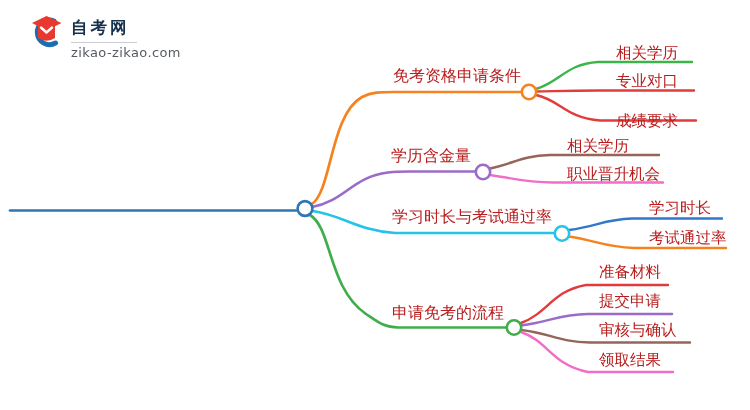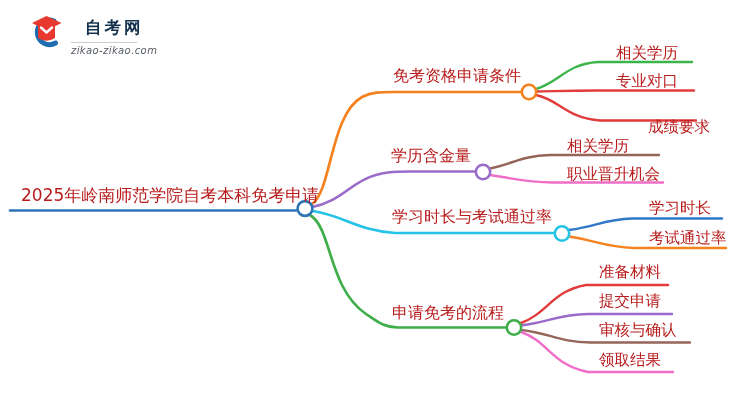--- a/index.html
+++ b/index.html
@@ -12,23 +12,23 @@
   .ln-child{fill:none;stroke-width:2.4;stroke-linecap:round;}
   circle.node{fill:#ffffff;stroke-width:2.6;}
   .lbl{position:absolute;white-space:nowrap;color:#b91c1c;line-height:1.15;}
   .lbl-root{font-size:17px;}
   .lbl-branch{font-size:16px;}
   .lbl-child{font-size:15.5px;}
   
   .logo{position:absolute;left:29px;top:13px;display:flex;align-items:flex-start;}
   .logo-icon{width:35px;height:40px;}
   .logo-text{margin-left:7px;padding-top:4px;}
-  .logo-title{font-size:16.5px;font-weight:bold;color:#15314e;letter-spacing:3px;text-align:center;}
+  .logo-title{font-size:16.5px;font-weight:bold;color:#15314e;letter-spacing:3px;text-align:left;}
   .logo-divider{height:1px;background:#c9ced4;margin:3px 0 2px 0;width:66px;}
-  .logo-subtitle{font-size:10px;color:#565b63;letter-spacing:0.4px;font-style:italic;}
+  .logo-subtitle{font-size:13px;color:#565b63;letter-spacing:0.4px;}
 </style>
 </head>
 <body>
 
 <div class="stage">
 
   <svg class="map" width="750" height="410" viewBox="0 0 750 410">
 
     <path class="ln-main" d="M10,210.5 H296" stroke="#2e75b6"></path>
 
@@ -65,26 +65,25 @@
       <path d="M9,12 L26,12 L26,25 Q17.5,30.5 9,25 Z" fill="#e8392e"></path>
       <polyline points="12,14.5 17.5,19.5 23,14.5" fill="none" stroke="#ffffff" stroke-width="2.4" stroke-linecap="round" stroke-linejoin="round"></polyline>
     </svg>
     <div class="logo-text">
       <div class="logo-title">自考网</div>
       <div class="logo-divider"></div>
       <div class="logo-subtitle">zikao-zikao.com</div>
     </div>
   </div>
 
-  <div class="lbl lbl-root" style="left:21px;top:186px;">2025年岭南师范学院自考本科免考申请</div>
 
   <div class="lbl lbl-branch" style="left:393px;top:67px;">免考资格申请条件</div>
   <div class="lbl lbl-child" style="left:616px;top:45px;">相关学历</div>
   <div class="lbl lbl-child" style="left:616px;top:73px;">专业对口</div>
-  <div class="lbl lbl-child" style="left:616px;top:119px;margin-left:32px;">成绩要求</div>
+  <div class="lbl lbl-child" style="left:616px;top:113px;">成绩要求</div>
 
   <div class="lbl lbl-branch" style="left:391px;top:147px;">学历含金量</div>
   <div class="lbl lbl-child" style="left:567px;top:138px;">相关学历</div>
   <div class="lbl lbl-child" style="left:567px;top:166px;">职业晋升机会</div>
 
   <div class="lbl lbl-branch" style="left:392px;top:208px;">学习时长与考试通过率</div>
   <div class="lbl lbl-child" style="left:649px;top:200px;">学习时长</div>
   <div class="lbl lbl-child" style="left:649px;top:230px;">考试通过率</div>
 
   <div class="lbl lbl-branch" style="left:392px;top:304px;">申请免考的流程</div>

